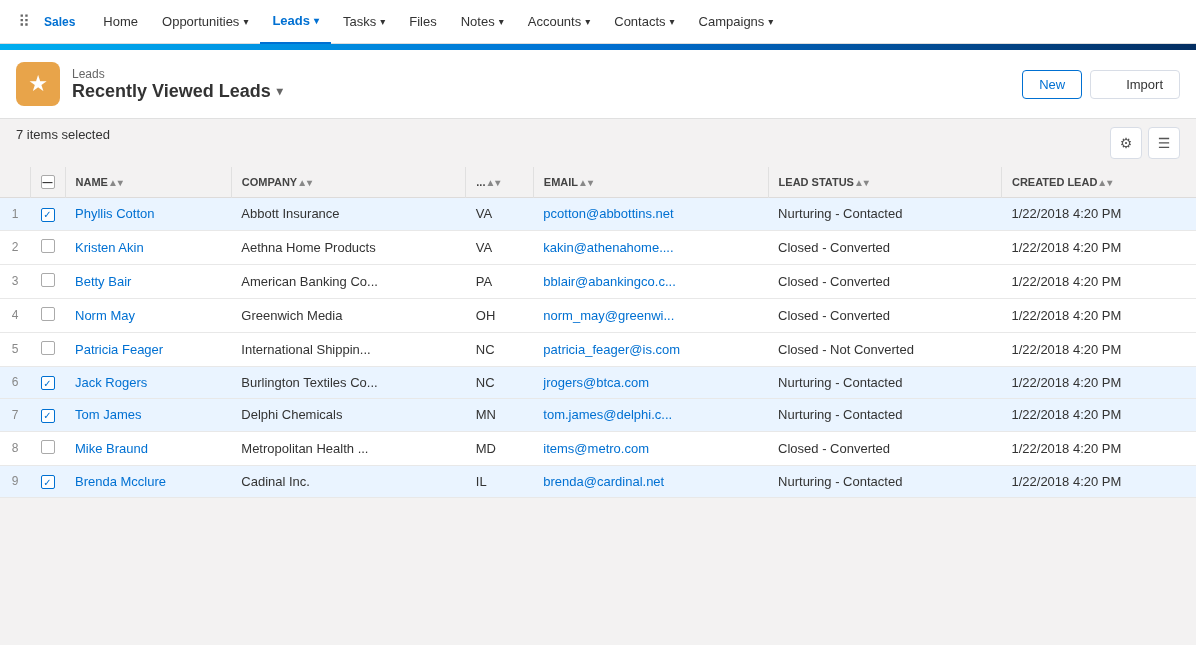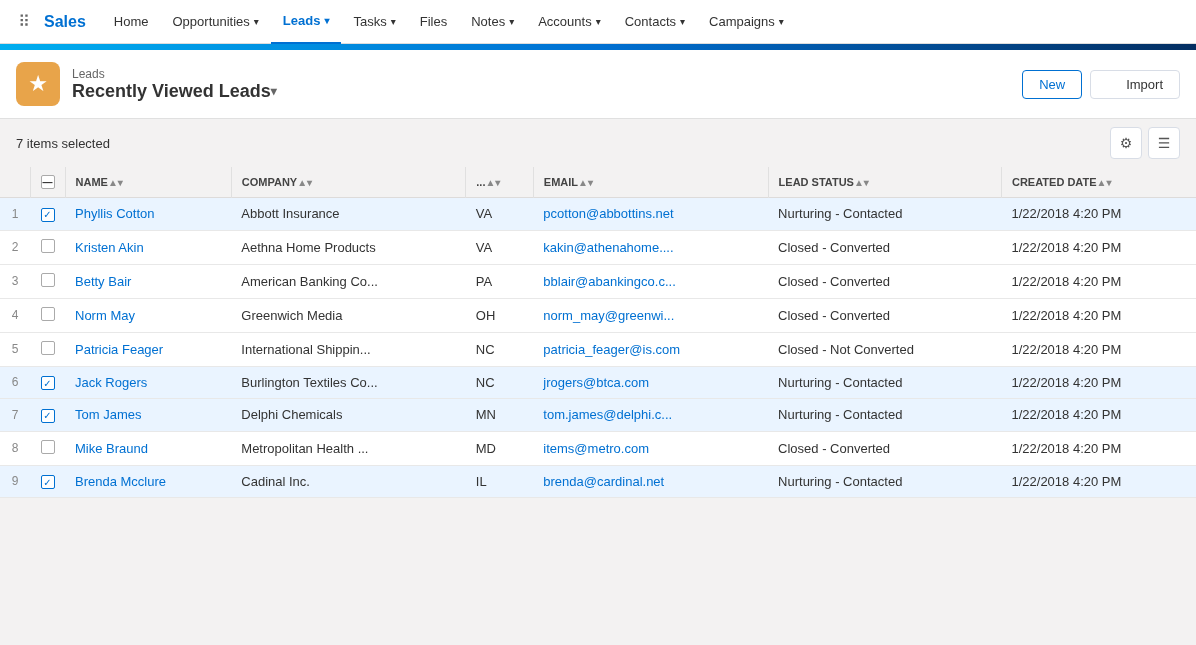--- a/index.html
+++ b/index.html
@@ -13,21 +13,21 @@
       align-items: center;
       height: 44px;
       padding: 0 8px;
       gap: 0;
     }
     .nav-apps-icon {
       width: 32px; height: 32px; display: flex; align-items: center; justify-content: center;
       color: #666; font-size: 16px; cursor: pointer; margin-right: 4px;
     }
     .nav-brand {
-      font-size: 16px; font-weight: 600; color: #0070d2; margin-right: 16px; cursor: pointer;
+      font-size: 12px; font-weight: 600; color: #0070d2; margin-right: 16px; cursor: pointer;
     }
     .nav-item {
       display: flex; align-items: center; height: 44px; padding: 0 12px;
       font-size: 13px; color: #333; cursor: pointer; position: relative; white-space: nowrap;
     }
     .nav-item.active { border-bottom: 2px solid #0070d2; color: #0070d2; font-weight: 600; }
     .nav-item .chevron { font-size: 10px; margin-left: 4px; }
 
     
     .stripe {
@@ -46,37 +46,37 @@
     }
     .page-header-left { display: flex; align-items: center; gap: 12px; }
     .page-icon {
       width: 44px; height: 44px; background: #e8a44a; border-radius: 8px;
       display: flex; align-items: center; justify-content: center;
       color: white; font-size: 22px;
     }
     .page-breadcrumb { font-size: 12px; color: #666; }
     .page-title {
       font-size: 18px; font-weight: 600; color: #333;
-      display: flex; align-items: center; cursor: pointer;
+      display: flex; align-items: center; gap: 6px; cursor: pointer;
     }
     .page-title .dropdown-arrow { font-size: 12px; color: #666; }
     .page-header-right { display: flex; gap: 8px; justify-content: flex-end; }
     .btn {
       padding: 6px 16px; border-radius: 4px; font-size: 13px; cursor: pointer;
       border: 1px solid #d8dde6;
     }
     .btn-primary { background: #fff; color: #0070d2; border-color: #0070d2; }
     .btn-secondary { background: #fff; color: #333; padding-left: 35px; }
 
     
     .toolbar {
       background: #f3f2f2;
       padding: 8px 16px;
       display: flex;
-      align-items: center;
+      align-items: flex-start;
       justify-content: space-between;
     }
     .items-selected { font-size: 13px; color: #333; }
     .toolbar-right { display: flex; gap: 6px; align-items: center; }
     .icon-btn {
       width: 32px; height: 32px; border: 1px solid #d8dde6; background: #fff;
       border-radius: 4px; display: flex; align-items: center; justify-content: center;
       cursor: pointer; font-size: 14px; color: #555;
     }
 
@@ -222,21 +222,21 @@
           </div>
         </th>
         <th>
           <div class="th-inner">
             <span>LEAD STATUS</span>
             <span class="sort-icon">▲▾</span>
           </div>
         </th>
         <th>
           <div class="th-inner">
-            <span>CREATED DATE</span>
+            <span>CREATED LEAD</span>
             <span class="sort-icon">▲▾</span>
           </div>
         </th>
       </tr>
     </thead>
     <tbody id="table-body">
     <tr class="selected">
     <td class="row-num">1</td>
     <td class="checkbox-cell">
       <div class="checkbox checked">✓</div>

